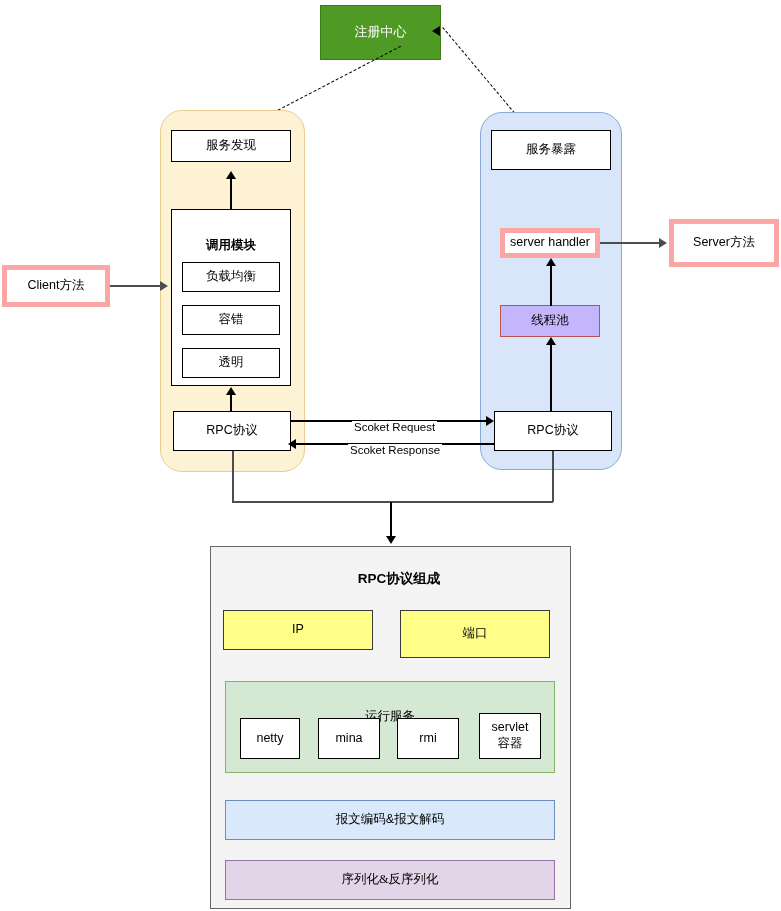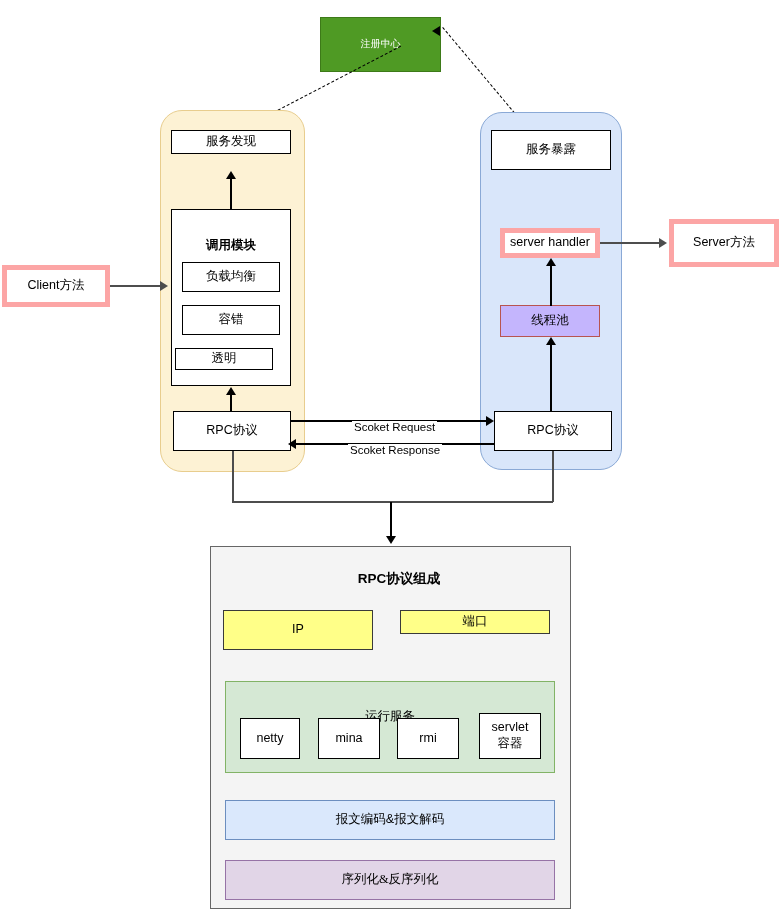--- a/index.html
+++ b/index.html
@@ -55,22 +55,21 @@
     box-sizing: border-box;
     background: #f4f4f4;
     border: 1px solid #666666;
   }
 
   
   .registry {
     background: #4f9a24;
     border: 1px solid #3d7a18;
     color: #ffffff;
-    font-size: 10px;
-    margin-top: 12px;
+    font-size: 13px;
   }
   .threadpool {
     background: #c4b5fd;
     border: 1px solid #b85450;
     text-align: right;
   }
   .grayborder { border: 5px solid #fca5a5; }
   .yellow {
     background: #ffff88;
     border: 1px solid #3a3a3a;
@@ -161,28 +160,28 @@
   <div class="node registry" style="left:320px; top:5px; width:121px; height:55px;">注册中心</div>
 
   <div class="dash" style="left:233px; top:133px; width:189px; transform: rotate(-27.5deg);"></div>
   <div class="arr down" style="left:228px; top:122px;"></div>
 
   <div class="dash" style="left:443px; top:27px; width:122px; transform: rotate(50deg);"></div>
   <div class="arr right" style="left:432px; top:26px; transform: rotate(180deg);"></div>
 
   <div class="panel-left" style="left:160px; top:110px; width:145px; height:362px;"></div>
 
-  <div class="node" style="left:171px; top:130px; width:120px; height:24px;">服务发现</div>
+  <div class="node" style="left:171px; top:130px; width:120px; height:32px;">服务发现</div>
 
   <div class="node" style="left:171px; top:209px; width:120px; height:177px; display:block; padding:0;">
     <div class="" style="font-weight:bold; text-align:center; padding-top:12px; font-size:12.5px;">调用模块</div>
   </div>
   <div class="node" style="left:182px; top:262px; width:98px; height:30px;">负载均衡</div>
   <div class="node" style="left:182px; top:305px; width:98px; height:30px;">容错</div>
-  <div class="node" style="left:175px; top:348px; width:98px; height:22px;text-align:center;">透明</div>
+  <div class="node" style="left:182px; top:348px; width:98px; height:30px;text-align:center;">透明</div>
 
   <div class="node" style="left:173px; top:411px; width:118px; height:40px;">RPC协议</div>
 
   <div class="ln black-v" style="left:230px; top:178px; height:32px;"></div>
   <div class="arr up" style="left:226px; top:171px;"></div>
 
   <div class="ln black-v" style="left:230px; top:394px; height:18px;"></div>
   <div class="arr up" style="left:226px; top:387px;"></div>
 
   <div class="node grayborder" style="left:2px; top:265px; width:108px; height:42px;">Client方法</div>
@@ -222,21 +221,21 @@
   <div class="ln thick-h" style="left:232px; top:501px; width:321px;"></div>
   <div class="ln black-v" style="left:390px; top:502px; height:36px;"></div>
   <div class="arr down" style="left:386px; top:536px;"></div>
 
   <div class="panel-bottom" style="left:210px; top:546px; width:361px; height:363px;"></div>
 
   <div style="position:absolute; left:210px; top:570px; width:378px; text-align:center;
               font-weight:bold; font-size:13.5px;">RPC协议组成</div>
 
   <div class="node yellow" style="left:223px; top:610px; width:150px; height:40px;">IP</div>
-  <div class="node yellow" style="left:400px; top:610px; width:150px; height:24px;">端口</div>
+  <div class="node yellow" style="left:400px; top:610px; width:150px; height:48px;">端口</div>
 
   <div class="node greenbox" style="left:225px; top:681px; width:330px; height:92px;">
     <div class="gtitle">运行服务</div>
   </div>
   <div class="node" style="left:240px; top:718px; width:60px; height:41px;">netty</div>
   <div class="node" style="left:318px; top:718px; width:62px; height:41px;">mina</div>
   <div class="node" style="left:397px; top:718px; width:62px; height:41px;">rmi</div>
   <div class="node" style="left:479px; top:713px; width:62px; height:46px;">servlet
 容器</div>
 

